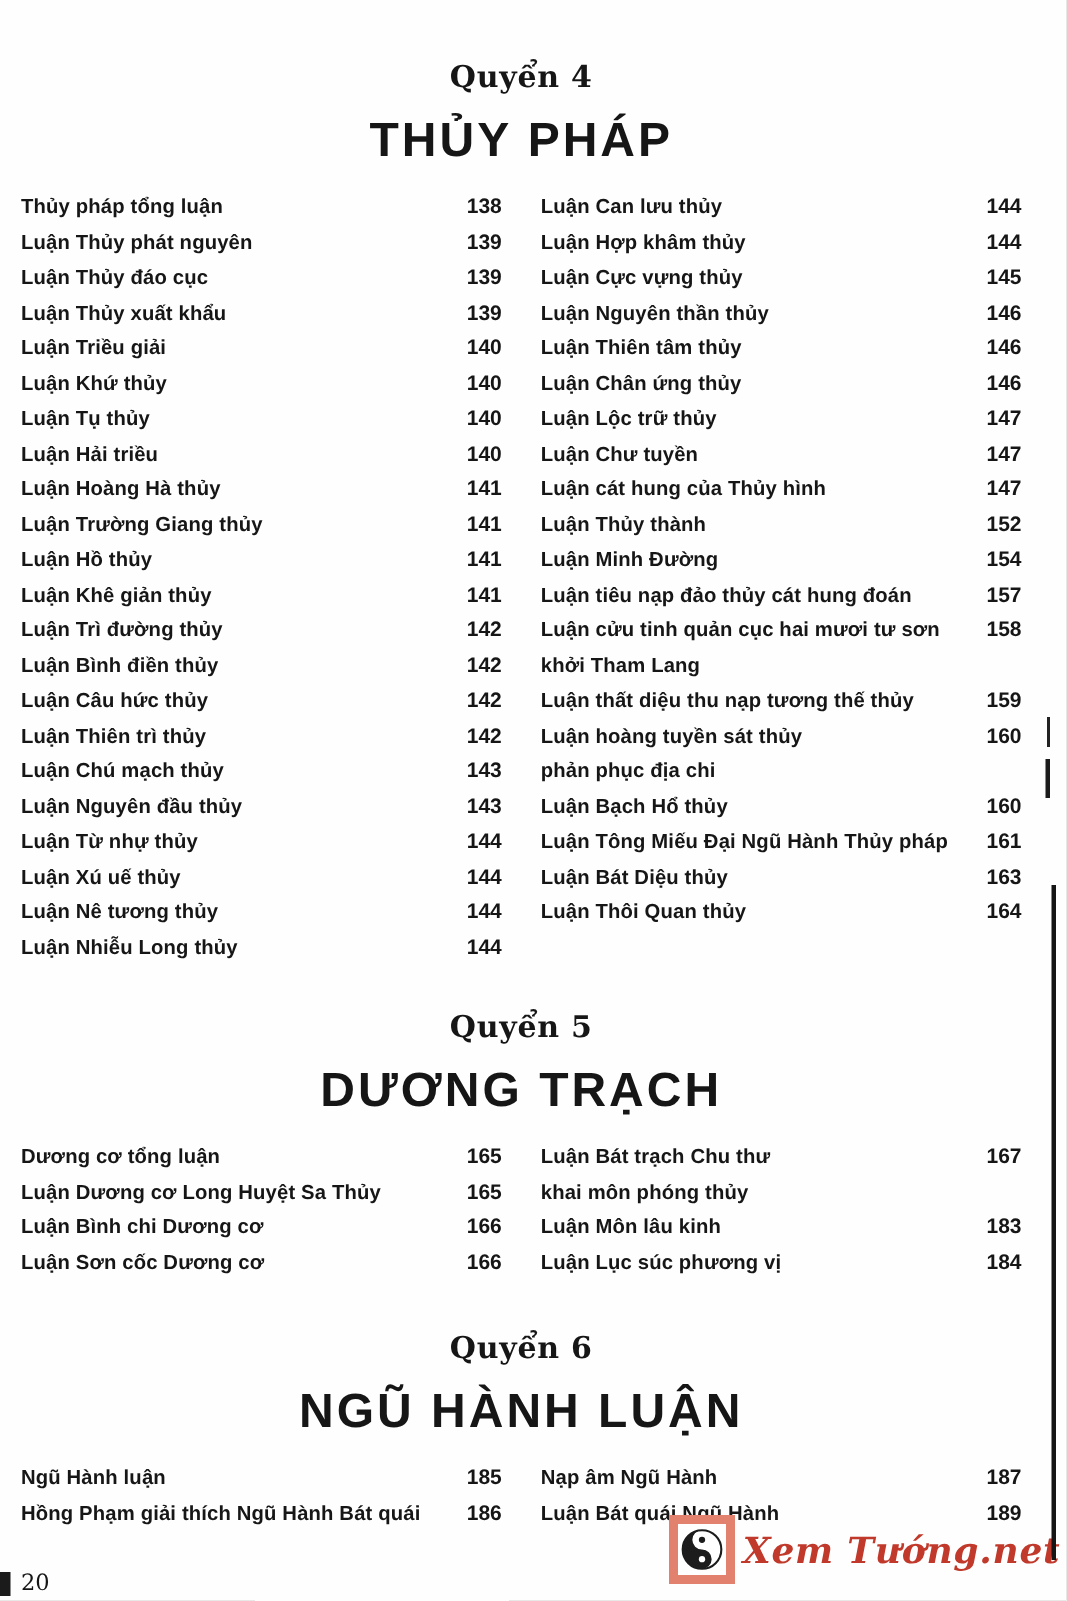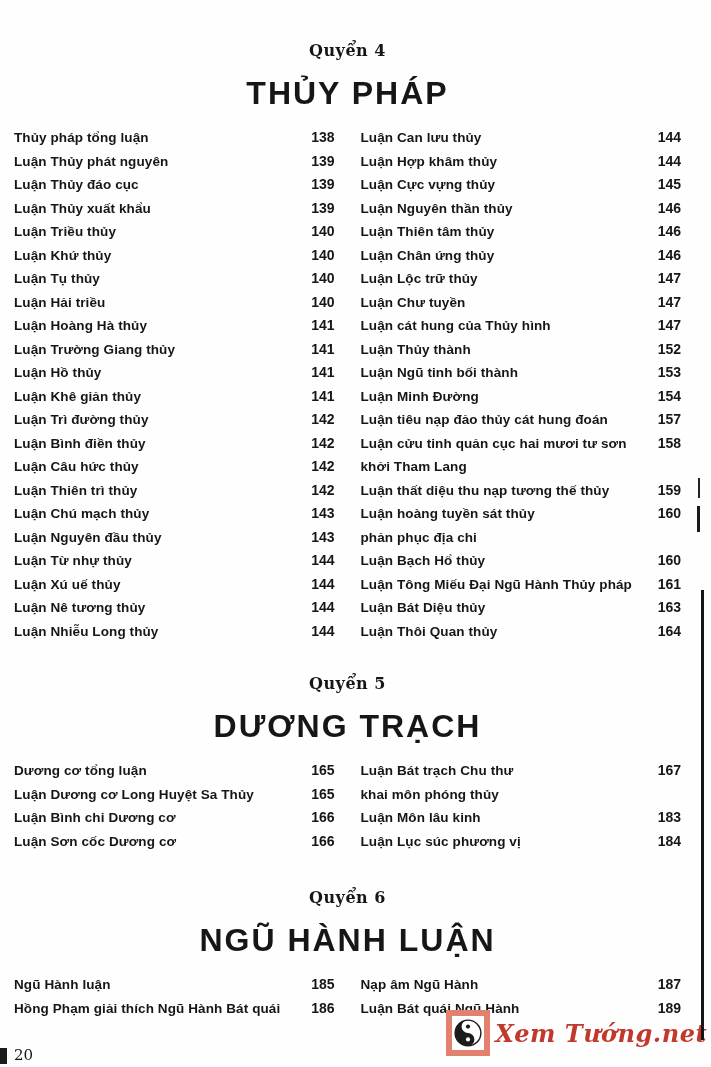--- a/index.html
+++ b/index.html
@@ -14,21 +14,21 @@
   }
   .content{padding:0 30px 0 14px;}
   .section{margin:0;}
   .section:nth-of-type(1){margin-top:38px;}
   .section:nth-of-type(2){margin-top:28px;}
   .section:nth-of-type(3){margin-top:32px;}
   .volume{
     text-align:center;
     font-family:"DejaVu Serif",serif;
     font-weight:bold;
-    font-size:16px;
+    font-size:20px;
     line-height:26px;
     margin-bottom:12px;
     letter-spacing:0.5px;
   }
   .title{
     text-align:center;
     font-weight:bold;
     font-size:32px;
     line-height:34px;
     letter-spacing:2px;
@@ -119,21 +119,21 @@
               <div class="pg">139</div>
             </div>
             <div class="row">
               <div class="lbl">
                 <div class="l1">Luận Thủy xuất khẩu</div>
               </div>
               <div class="pg">139</div>
             </div>
             <div class="row">
               <div class="lbl">
-                <div class="l1">Luận Triều thủy</div>
+                <div class="l1">Luận Triều giải</div>
               </div>
               <div class="pg">140</div>
             </div>
             <div class="row">
               <div class="lbl">
                 <div class="l1">Luận Khứ thủy</div>
               </div>
               <div class="pg">140</div>
             </div>
             <div class="row">
@@ -286,26 +286,20 @@
               <div class="lbl">
                 <div class="l1">Luận cát hung của Thủy hình</div>
               </div>
               <div class="pg">147</div>
             </div>
             <div class="row">
               <div class="lbl">
                 <div class="l1">Luận Thủy thành</div>
               </div>
               <div class="pg">152</div>
-            </div>
-            <div class="row">
-              <div class="lbl">
-                <div class="l1">Luận Ngũ tinh bối thành</div>
-              </div>
-              <div class="pg">153</div>
             </div>
             <div class="row">
               <div class="lbl">
                 <div class="l1">Luận Minh Đường</div>
               </div>
               <div class="pg">154</div>
             </div>
             <div class="row">
               <div class="lbl">
                 <div class="l1">Luận tiêu nạp đảo thủy cát hung đoán</div>

